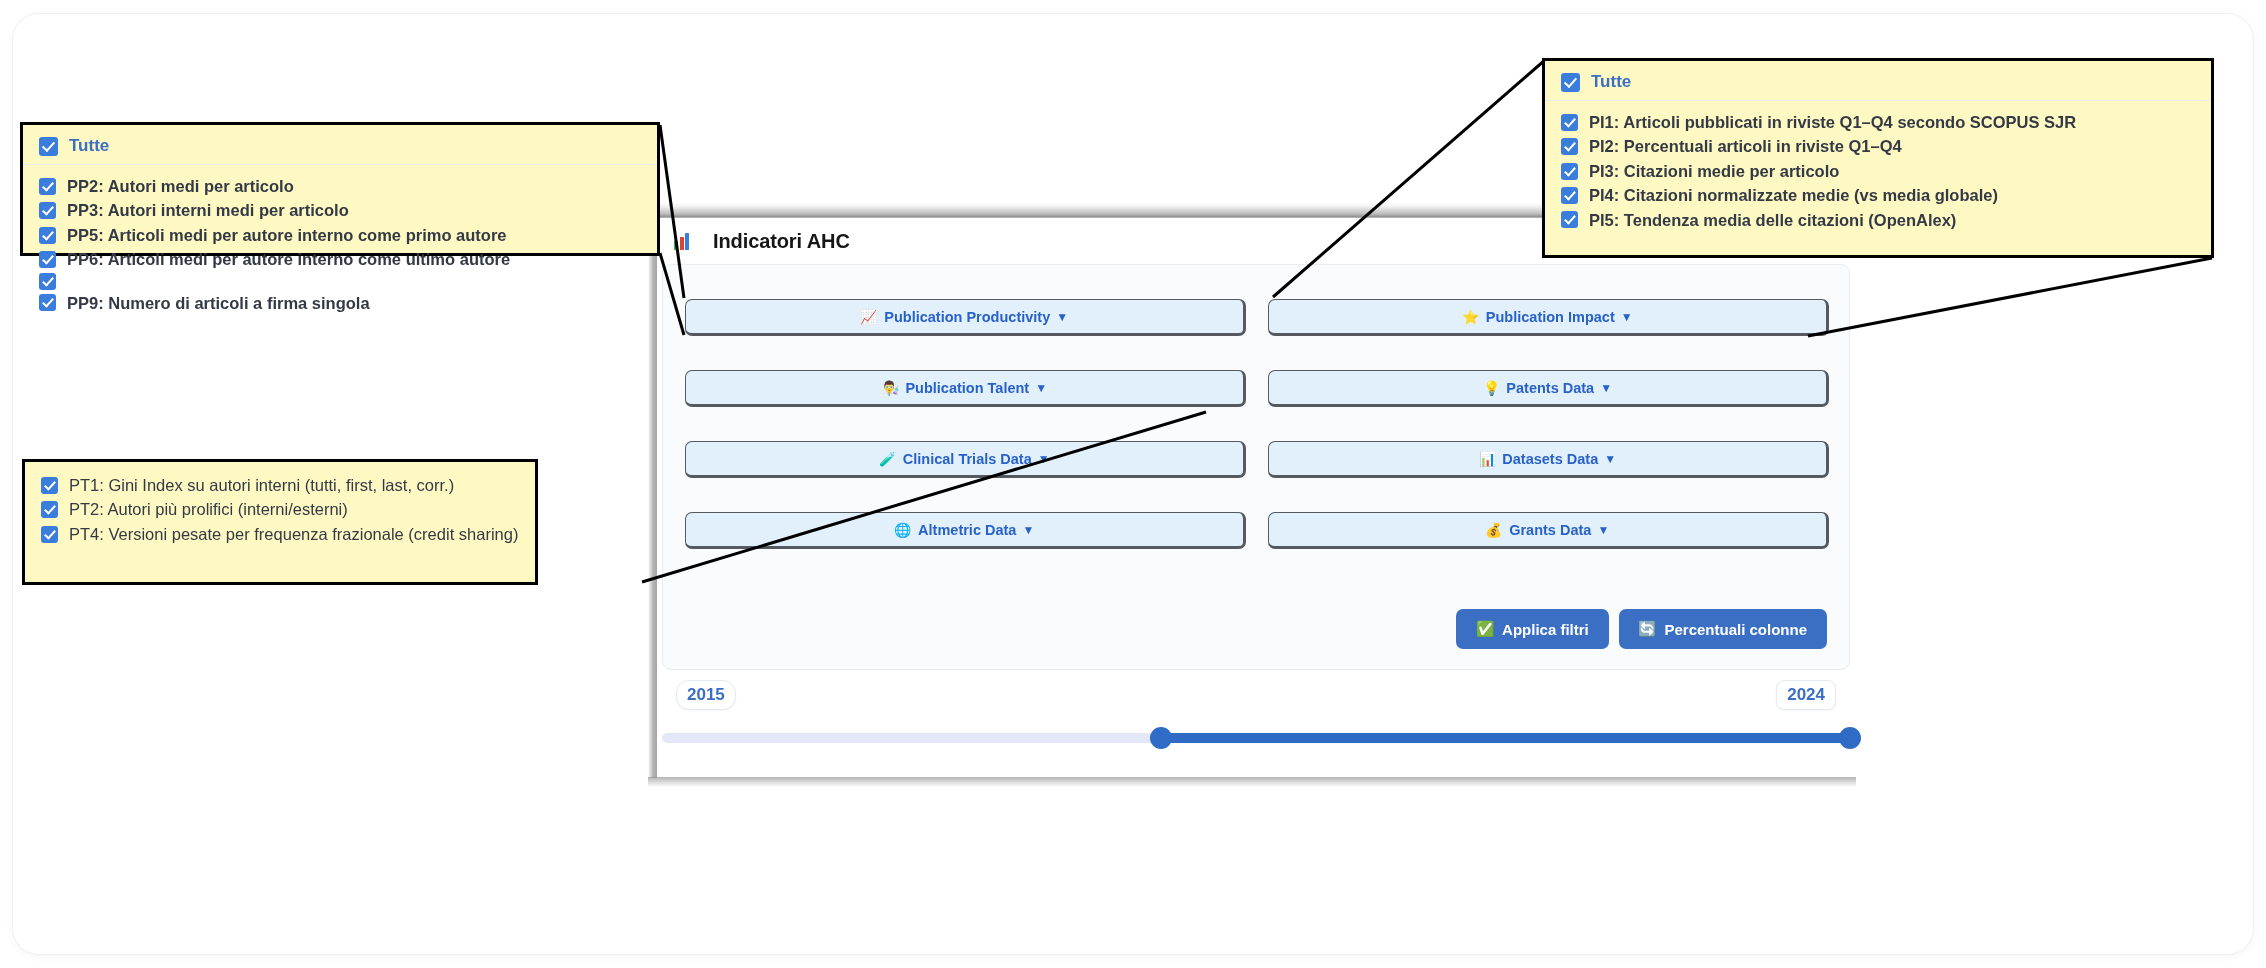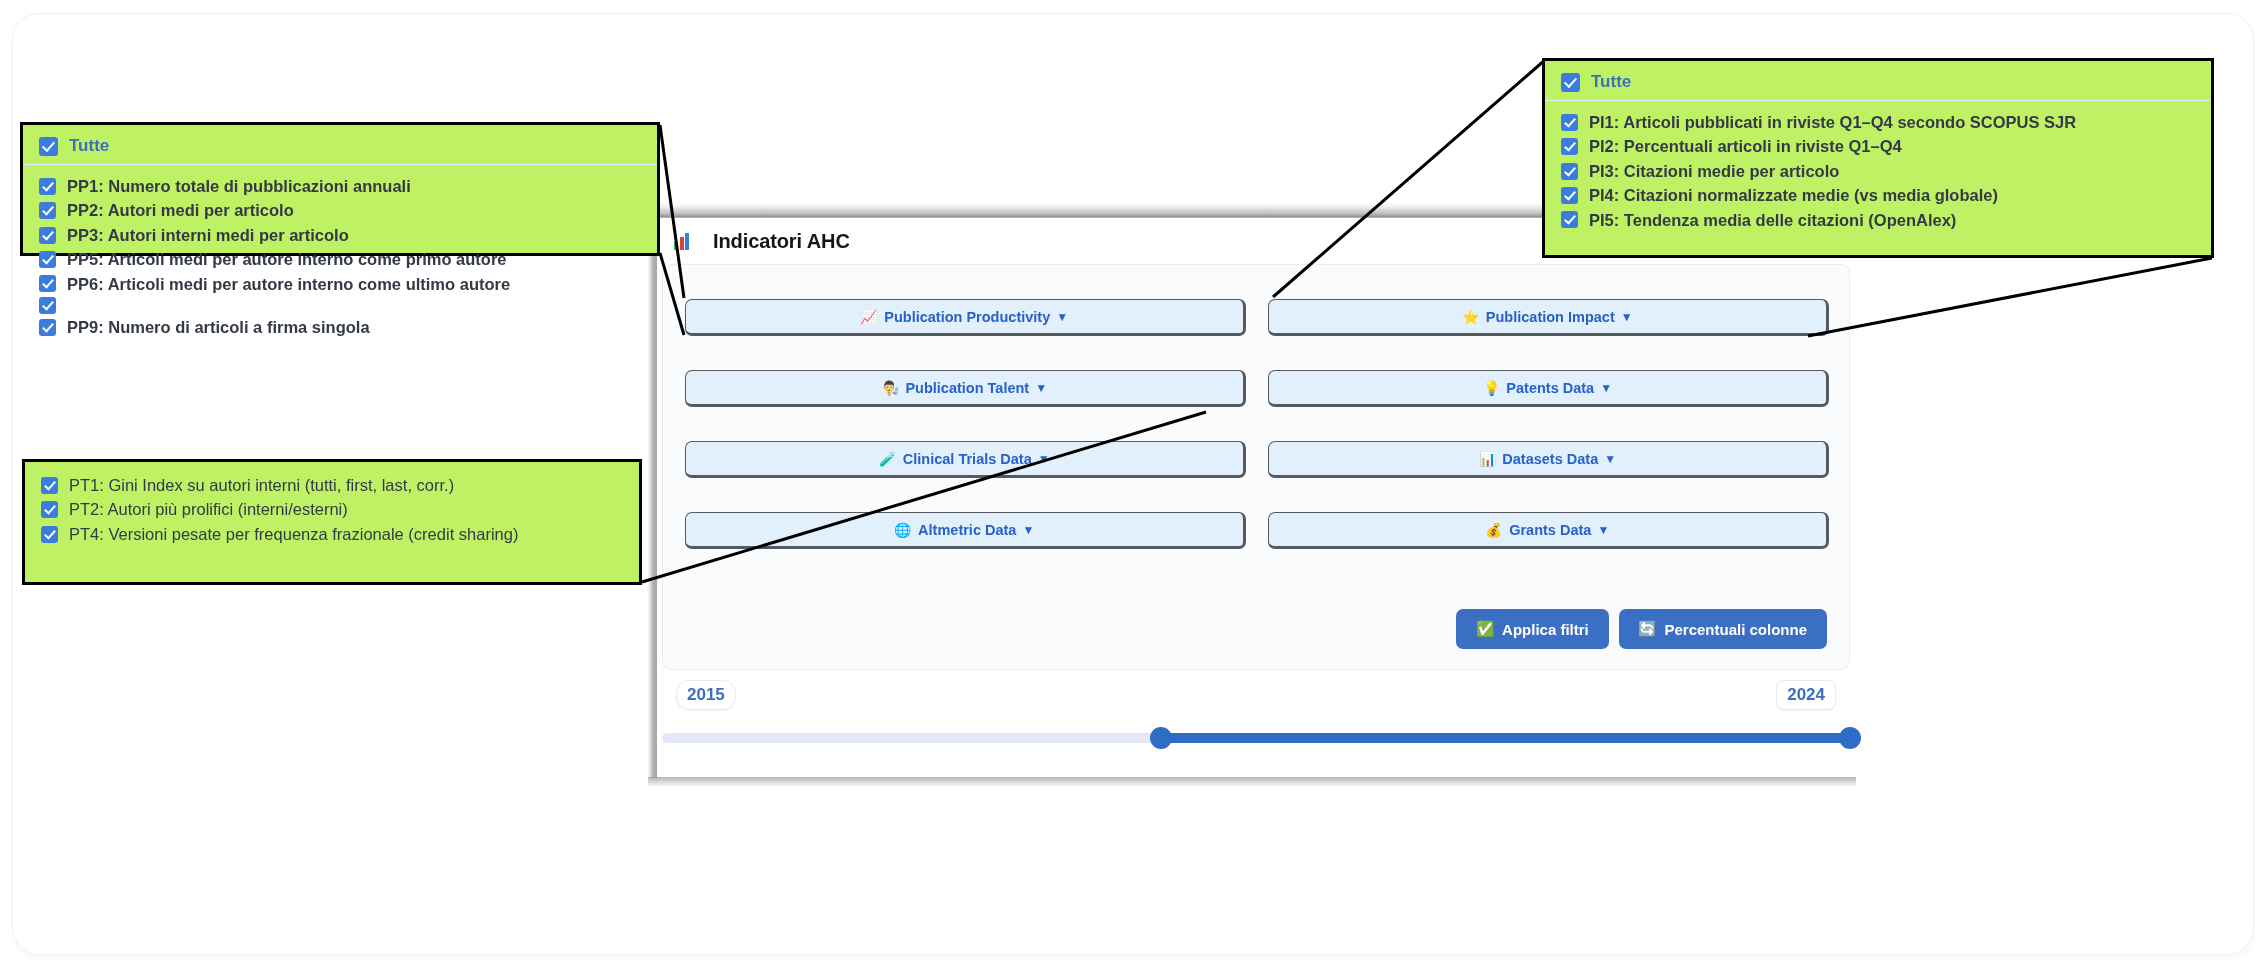--- a/index.html
+++ b/index.html
@@ -172,21 +172,21 @@
     border-radius: 50%;
     background: #2f6cc5;
     top: -6px;
     margin-left: -11px;
     cursor: pointer;
   }
 
   
   .callout {
     position: absolute;
-    background: #bef264;
+    background: #fef9c3;
     border: 3px solid #000000;
     z-index: 6;
   }
   .callout .hdr {
     display: flex; align-items: center; gap: 11px;
     padding: 11px 16px 8px 16px;
     border-bottom: 1px solid #e8eef8;
   }
   .callout .hdr .lbl {
     color: #3b6fc4; font-size: 17px; font-weight: bold;
@@ -215,21 +215,21 @@
     width: 4px; height: 9px;
     border: solid #ffffff;
     border-width: 0 2.4px 2.4px 0;
     transform: rotate(42deg);
   }
   .cb.lg { width: 19px; height: 19px; }
   .cb.lg::after { left: 6px; top: 2.5px; width: 4.5px; height: 10px; }
 
   #callout-pp { left: 20px;   top: 122px; width: 640px; height: 134px; }
   #callout-pi { left: 1542px; top: 58px;  width: 672px; height: 200px; }
-  #callout-pt { left: 22px;   top: 459px; width: 620px; height: 126px; }
+  #callout-pt { left: 22px;   top: 459px; width: 516px; height: 126px; }
   #callout-pp .lst, #callout-pi .lst { padding-top: 9px; font-weight: bold; }
   #callout-pt .lst { padding: 11px 14px 12px 16px; }
 
   svg.leaders {
     position: absolute;
     left: 0; top: 0;
     width: 2266px; height: 968px;
     pointer-events: none;
     z-index: 5;
   }
@@ -346,24 +346,20 @@
   </svg>
 
   <div class="callout" id="callout-pp">
     <div class="hdr">
       <span class="cb lg"></span>
       <span class="lbl">Tutte</span>
     </div>
     <div class="lst">
       <div class="row">
         <span class="cb"></span>
-        <span>PP1: Numero totale di pubblicazioni annuali</span>
-      </div>
-      <div class="row">
-        <span class="cb"></span>
         <span>PP2: Autori medi per articolo</span>
       </div>
       <div class="row">
         <span class="cb"></span>
         <span>PP3: Autori interni medi per articolo</span>
       </div>
       <div class="row">
         <span class="cb"></span>
         <span>PP5: Articoli medi per autore interno come primo autore</span>
       </div>

